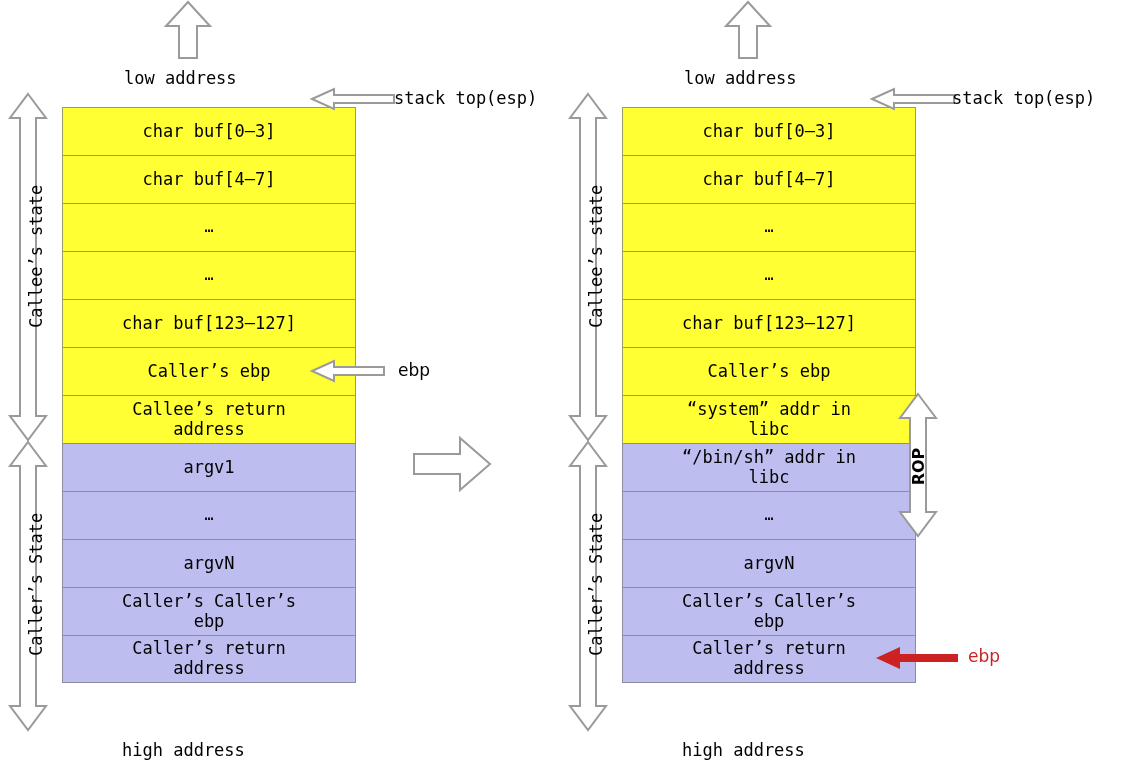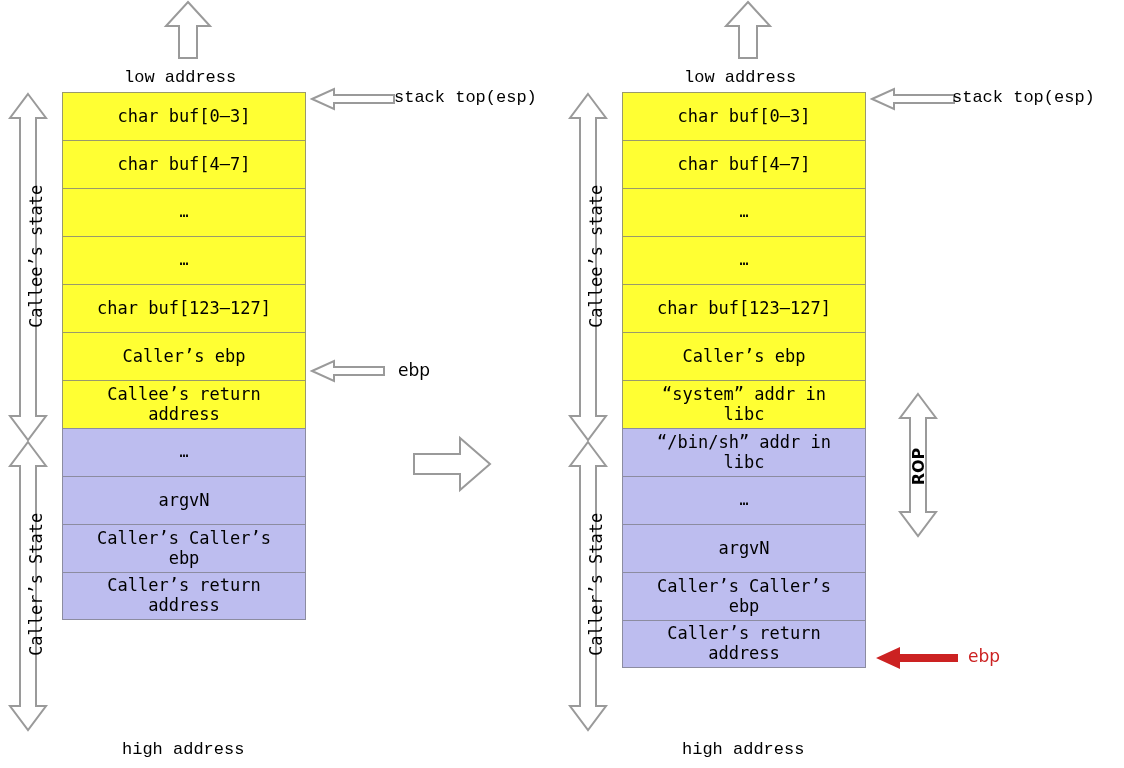--- a/index.html
+++ b/index.html
@@ -12,21 +12,22 @@
     height: 768px;
     position: relative;
     overflow: hidden;
     font-family: "DejaVu Sans Mono", "Liberation Mono", monospace;
     color: #000000;
   }
 
   
   .stack {
     position: absolute;
-    width: 244px;
+    width: 294px;
+    margin-top: 15px;
   }
   .cell {
     box-sizing: border-box;
     height: 48px;
     display: flex;
     align-items: center;
     justify-content: center;
     text-align: center;
     font-size: 17px;
     line-height: 1.15;
@@ -54,21 +55,20 @@
   }
   .cell.ell .txt {
     font-size: 15px;
   }
 
   
   .lbl {
     position: absolute;
     font-size: 17px;
     white-space: nowrap;
-    font-family: Liberation Mono, monospace;
   }
   .lbl-sans {
     font-family: "DejaVu Sans", "Liberation Sans", sans-serif;
   }
 
   
   svg.deco {
     position: absolute;
     overflow: visible;
   }
@@ -134,20 +134,23 @@
     <div class="cell callee">
       <span class="txt">char buf[123–127]</span>
     </div>
     <div class="cell callee">
       <span class="txt">Caller’s ebp</span>
     </div>
     <div class="cell callee">
       <span class="txt">Callee’s return
 address</span>
     </div>
+    <div class="cell caller">
+      <span class="txt">argv1</span>
+    </div>
     <div class="cell caller ell">
       <span class="txt">…</span>
     </div>
     <div class="cell caller">
       <span class="txt">argvN</span>
     </div>
     <div class="cell caller">
       <span class="txt">Caller’s Caller’s
 ebp</span>
     </div>

